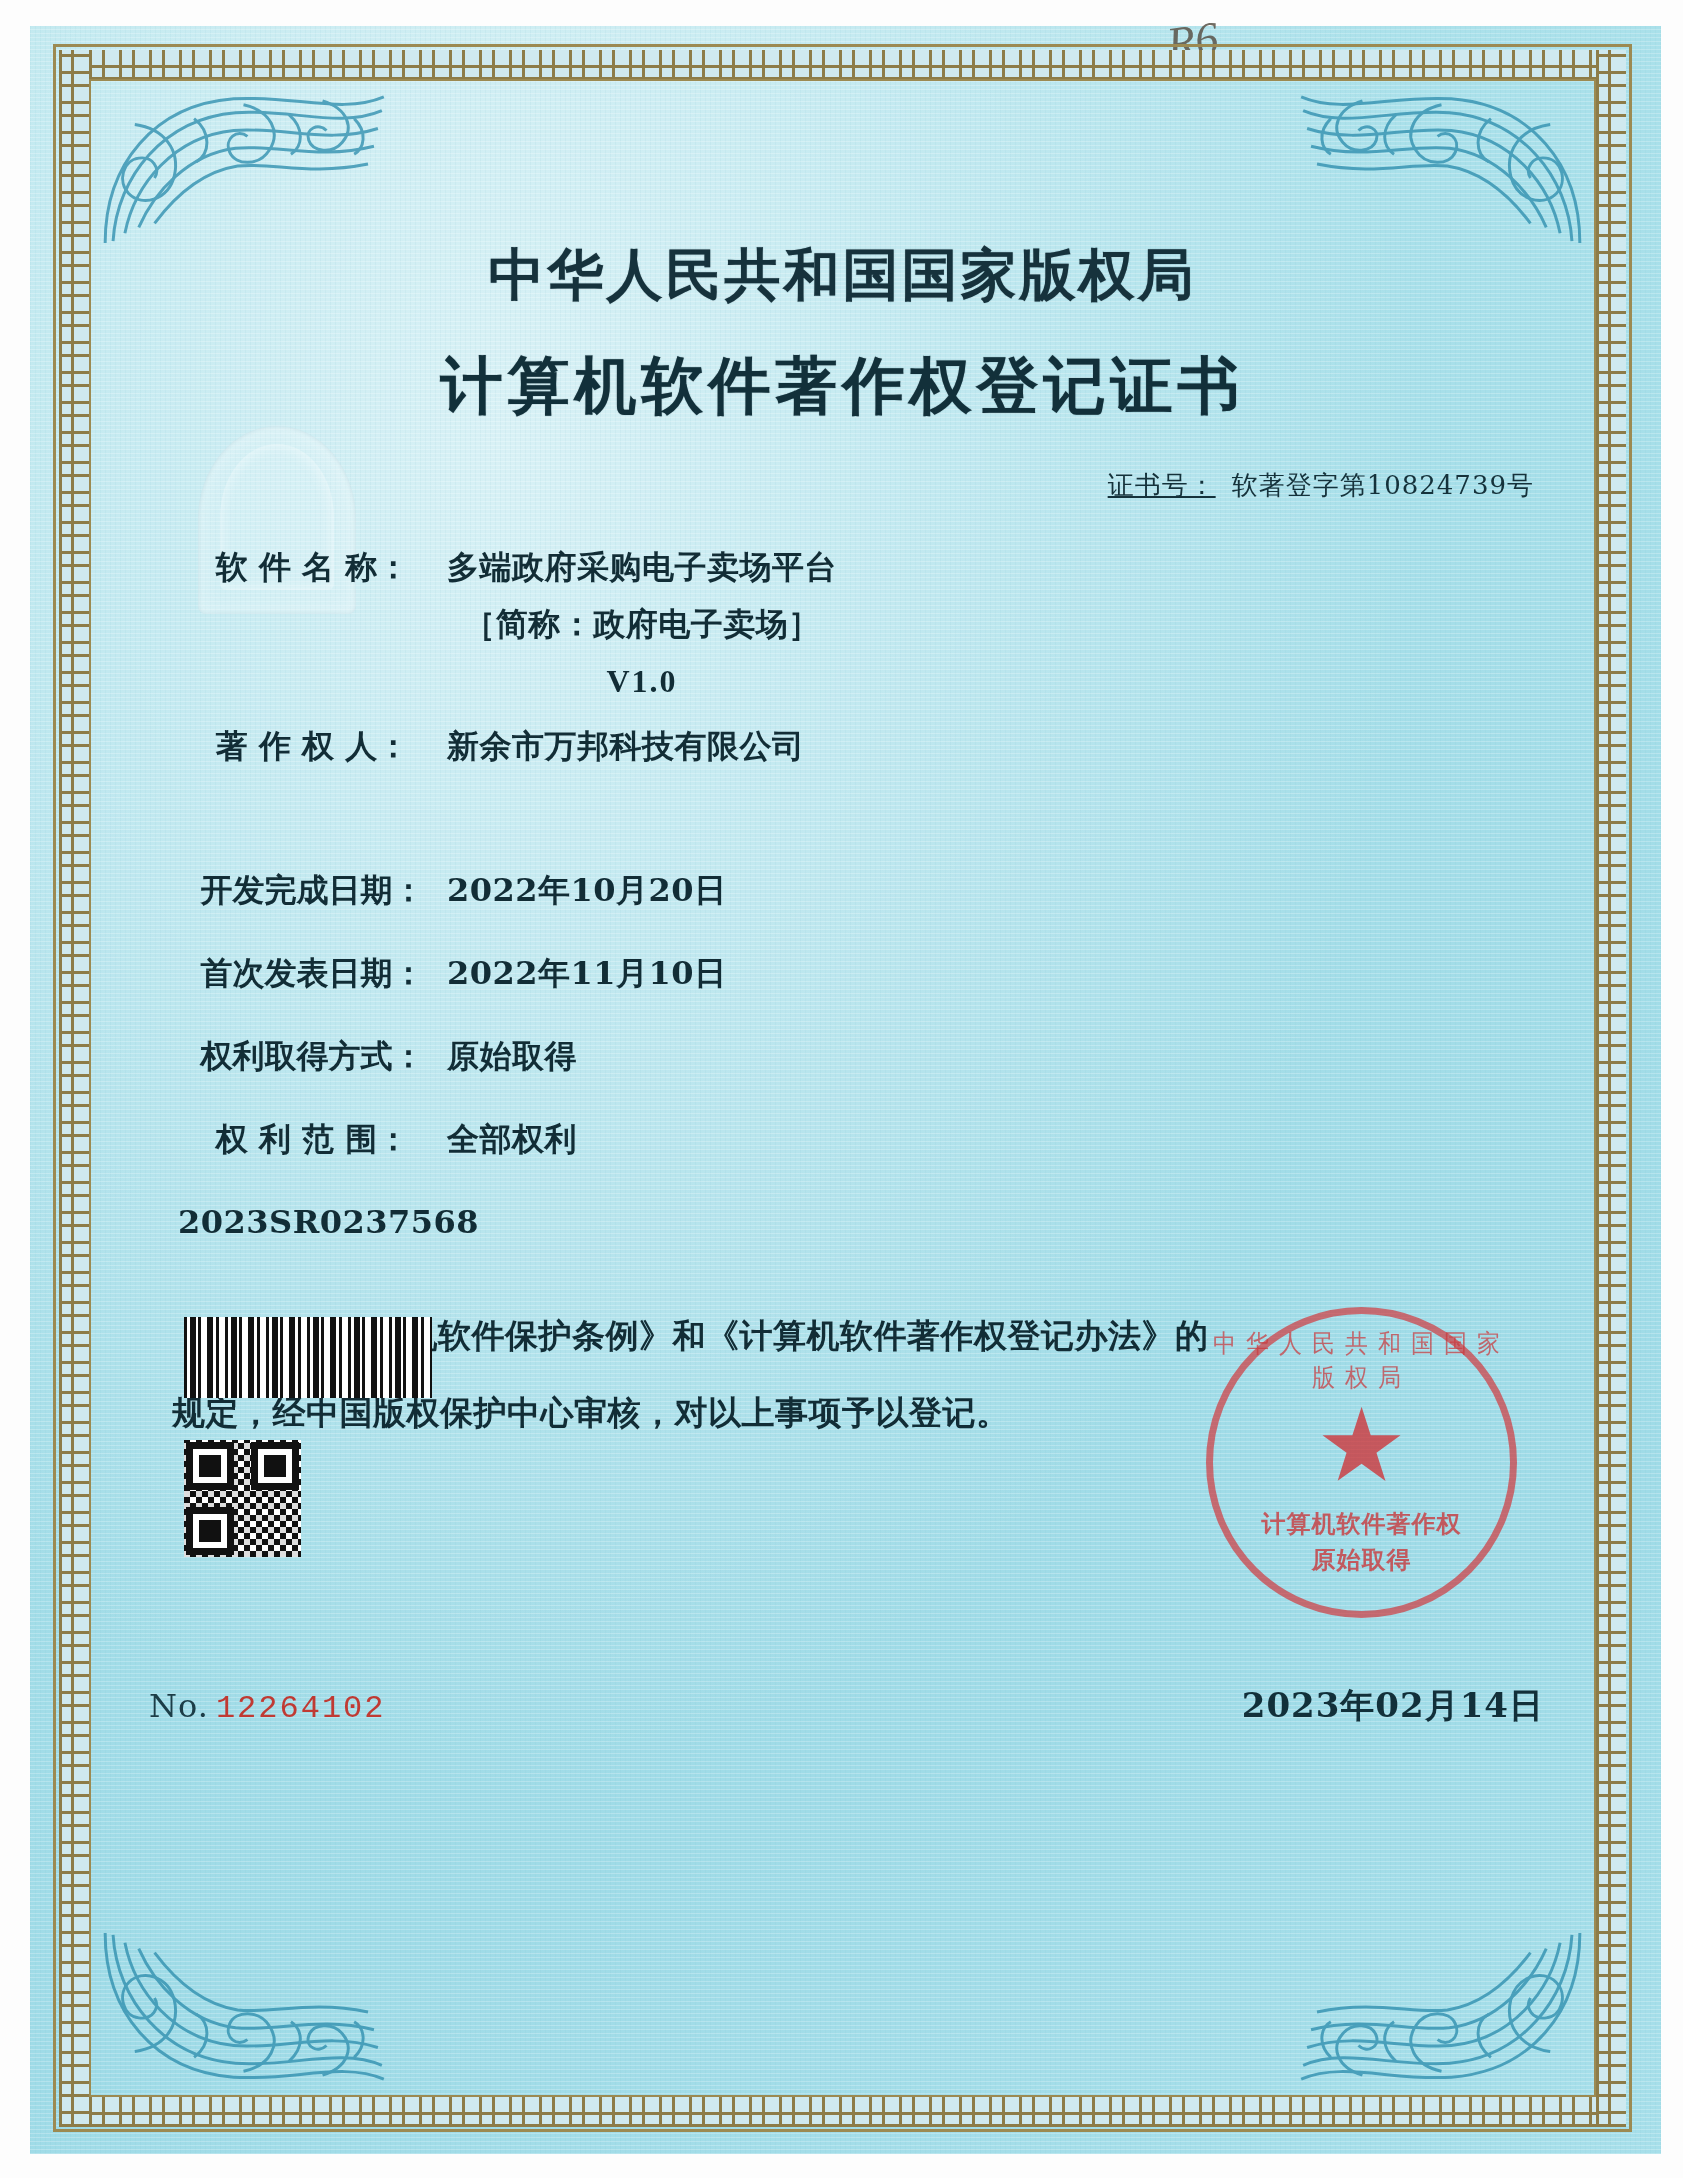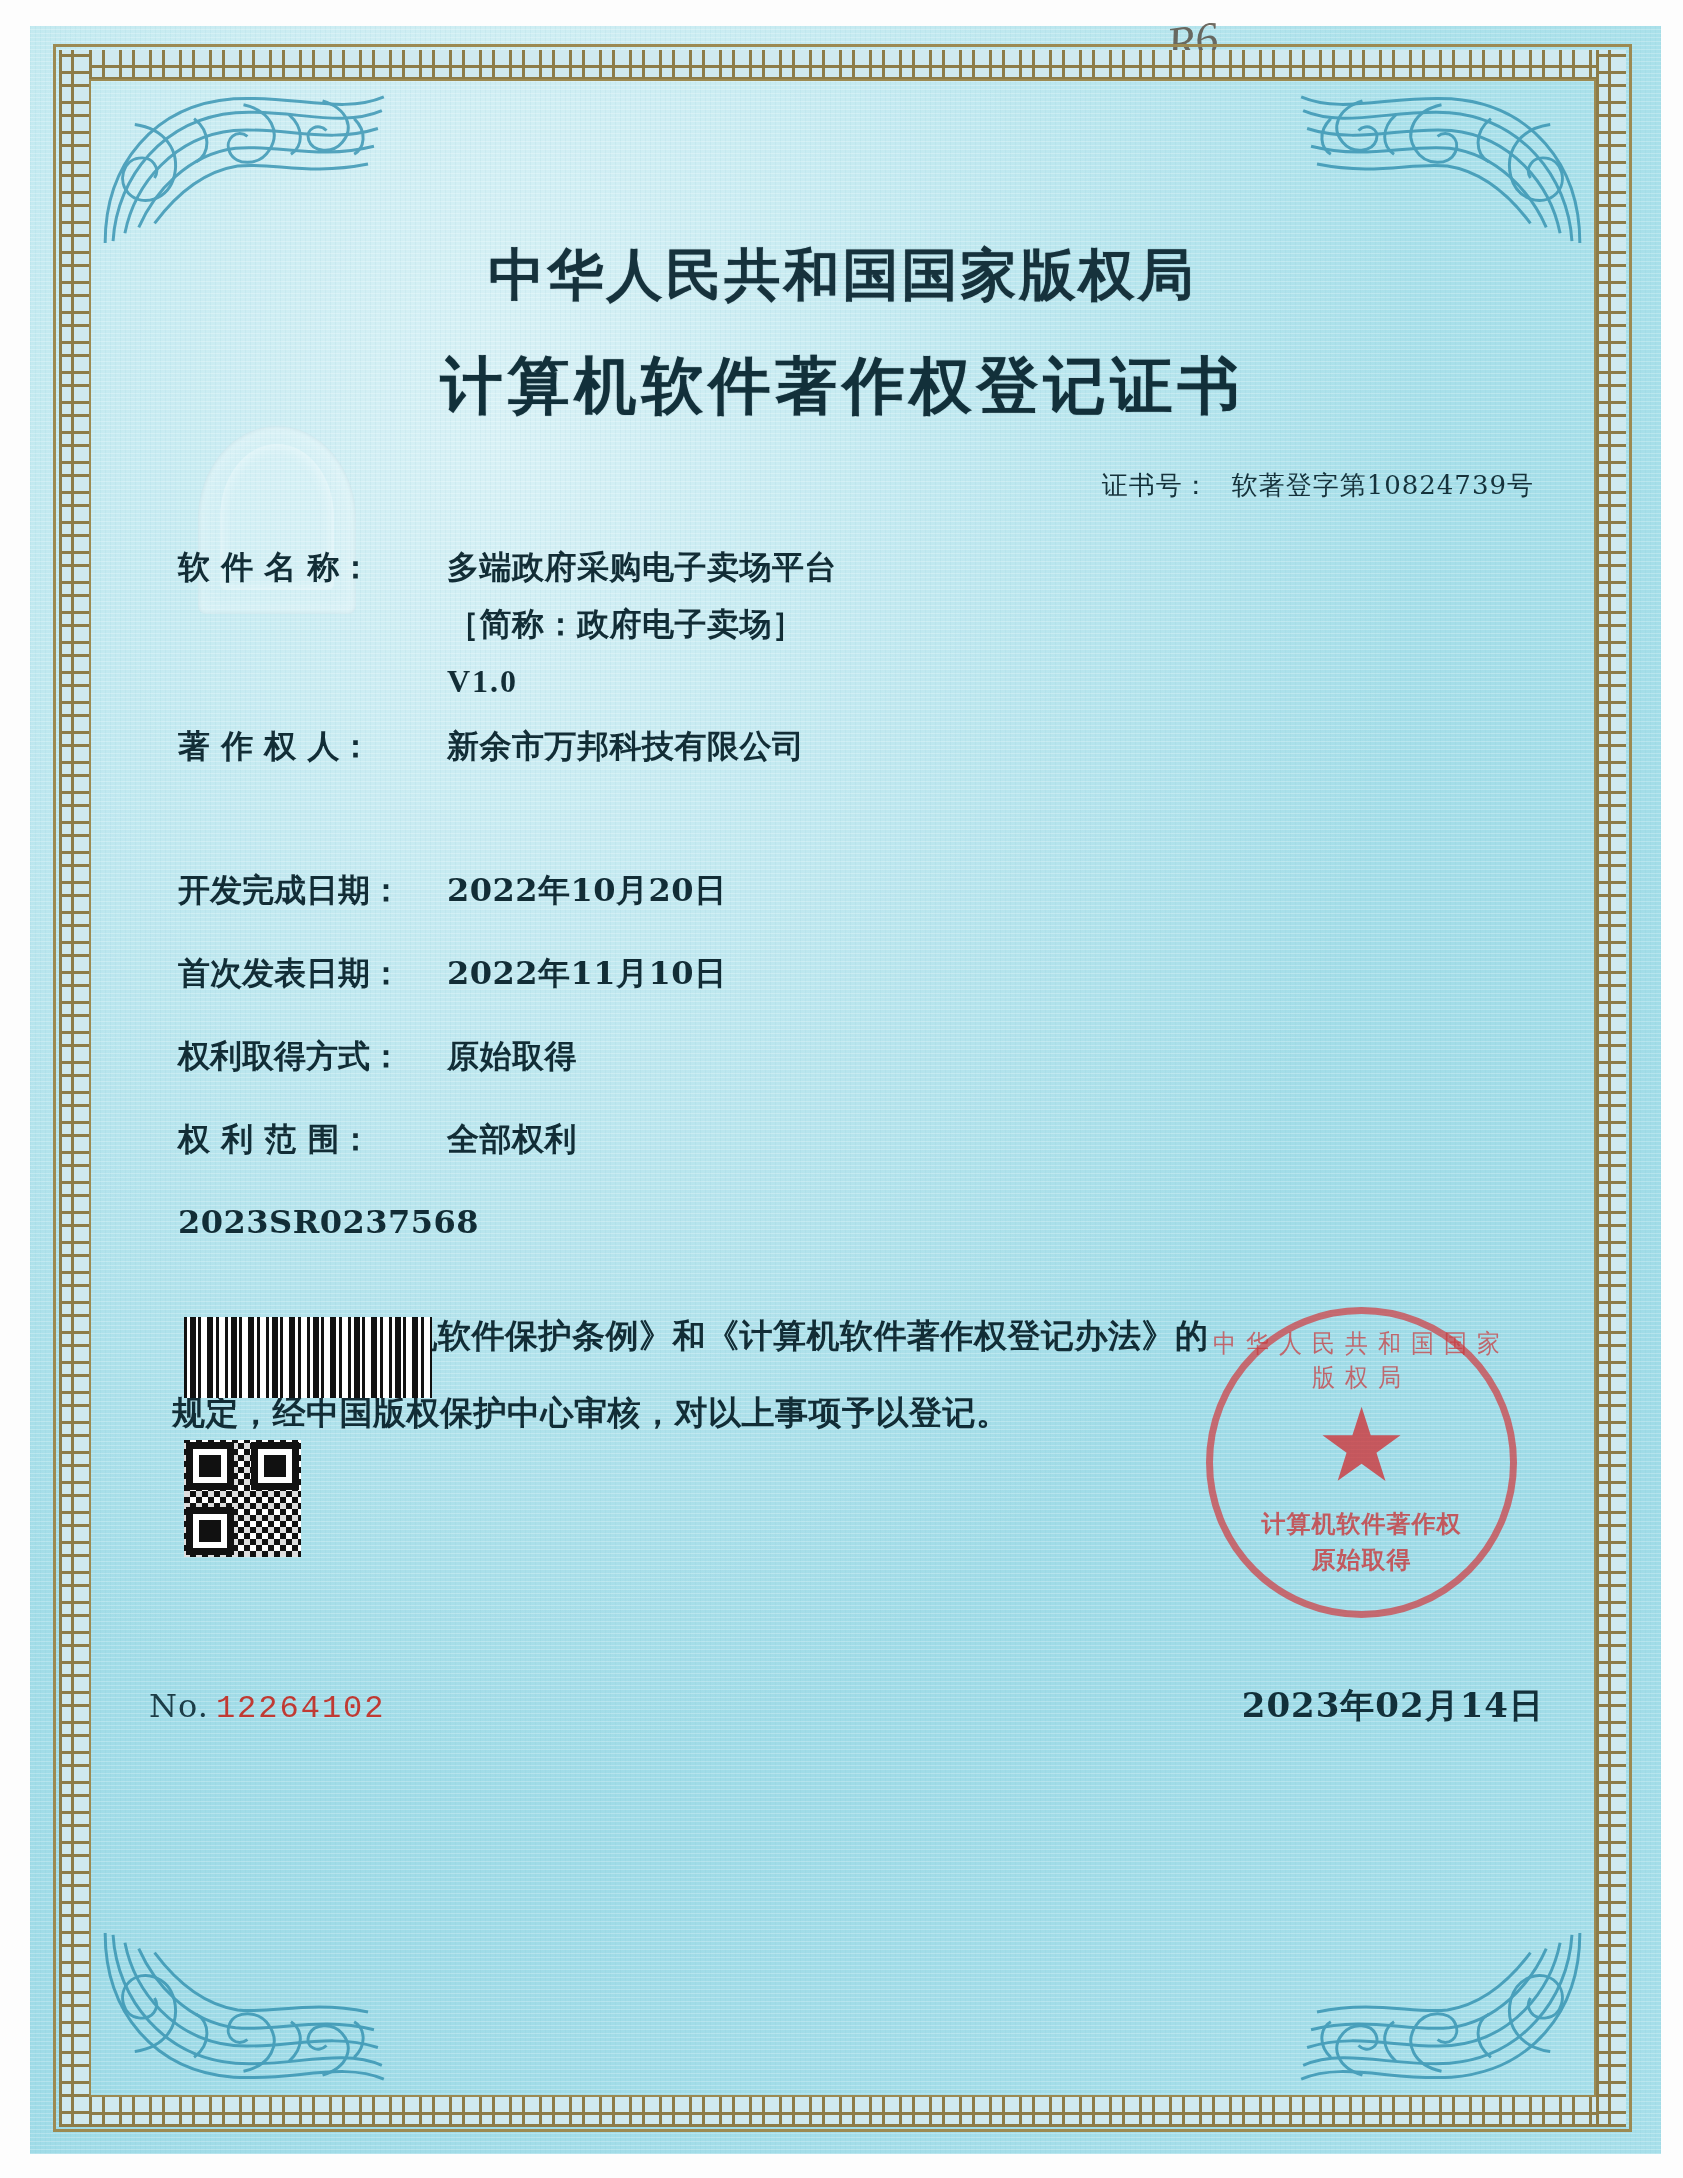--- a/index.html
+++ b/index.html
@@ -138,31 +138,32 @@
 
   .cert-no-row {
     margin-top: 40px;
     padding-right: 48px;
     text-align: right;
     font-family: "DejaVu Serif", serif;
     font-size: 26px;
     color: #15323b;
     letter-spacing: 1px;
   }
-  .cert-no-row .cert-no-label { margin-right: 22px; }
+  .cert-no-row .cert-no-label { margin-right: 16px; text-decoration: underline; }
 
   
   .fields {
     margin-top: 36px;
     padding-left: 75px;
   }
   .field-row {
     display: flex;
     align-items: flex-start;
     margin-bottom: 8px;
+    text-align: center;
   }
   .field-label {
     width: 269px;
     flex: 0 0 269px;
     font-family: "DejaVu Serif", serif;
     font-size: 32px;
     font-weight: bold;
     color: #122d36;
     letter-spacing: 0px;
     line-height: 57px;

